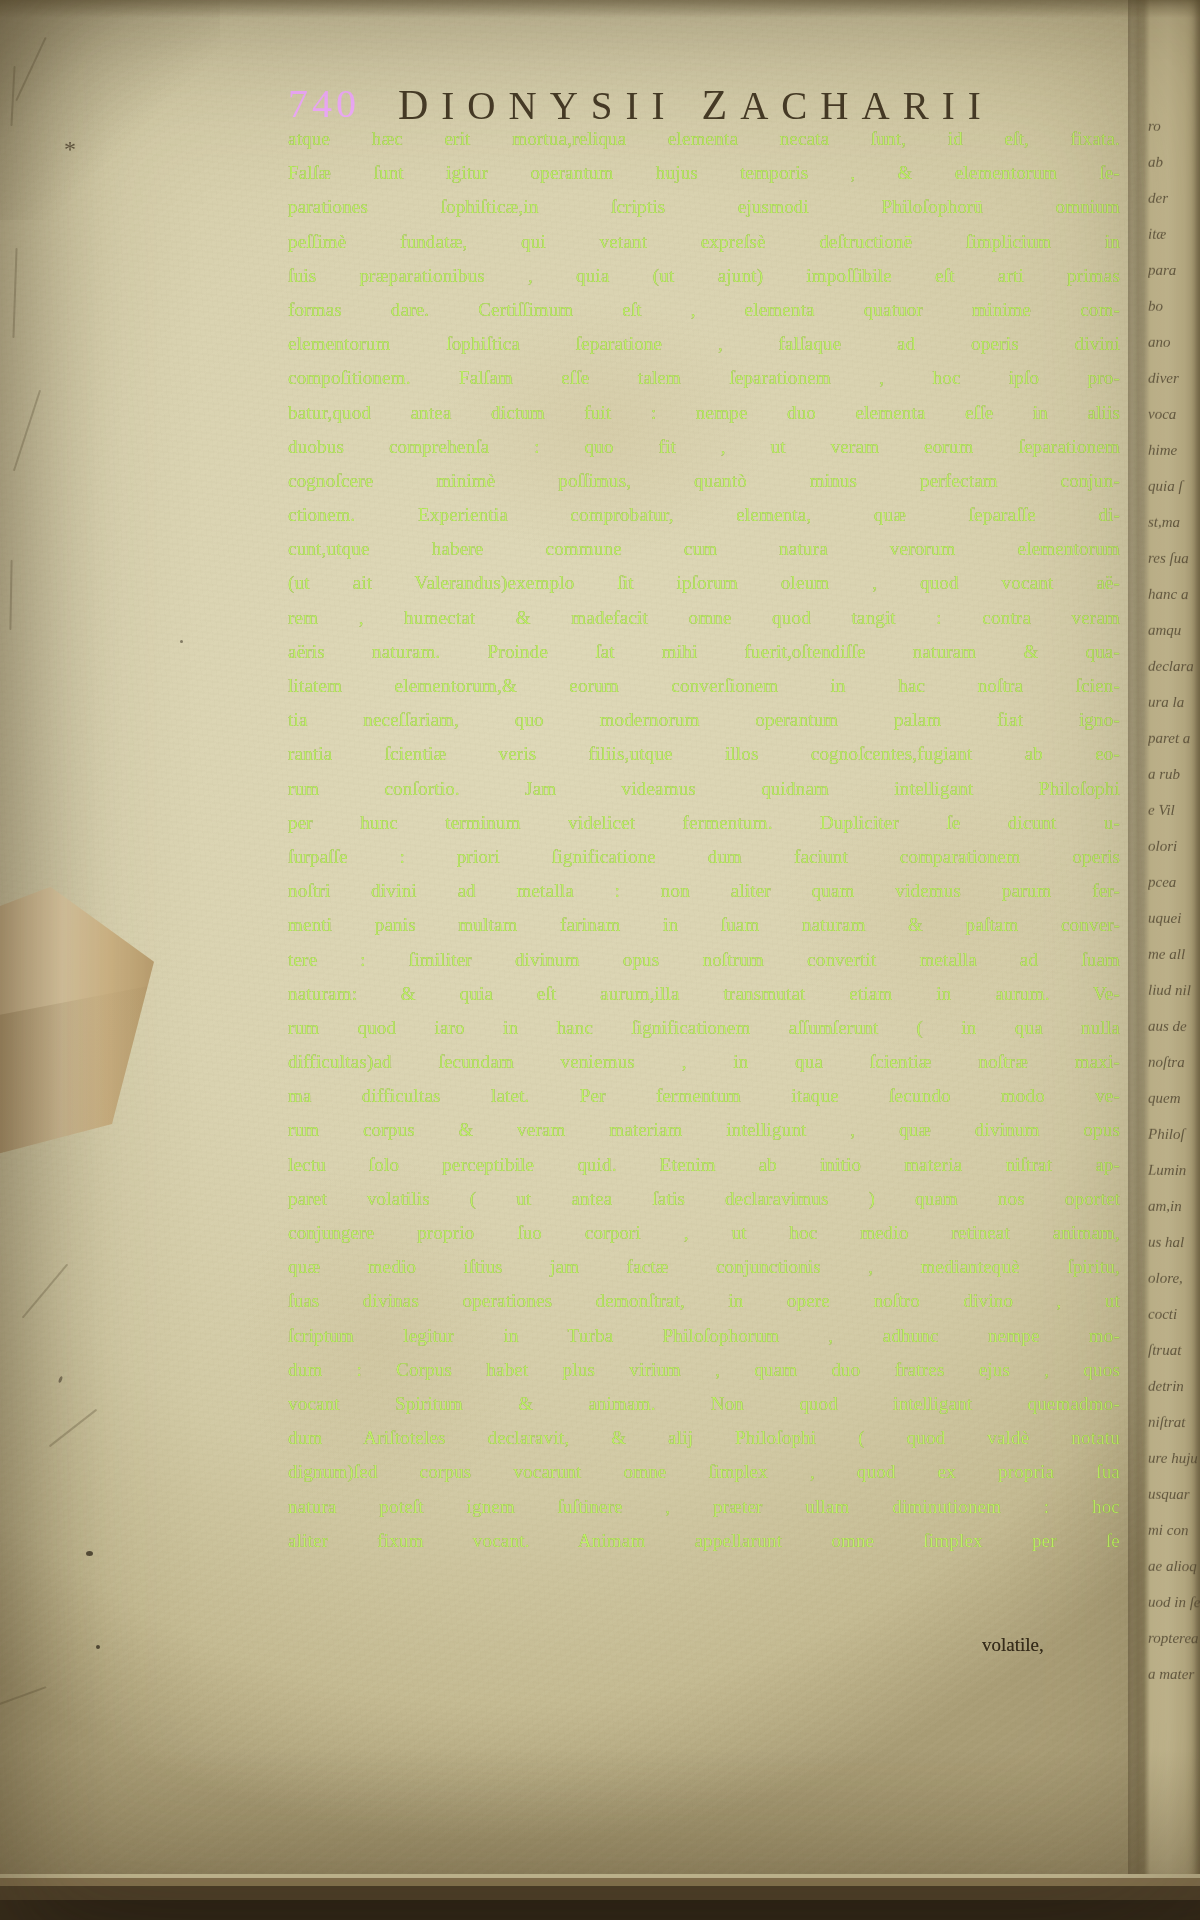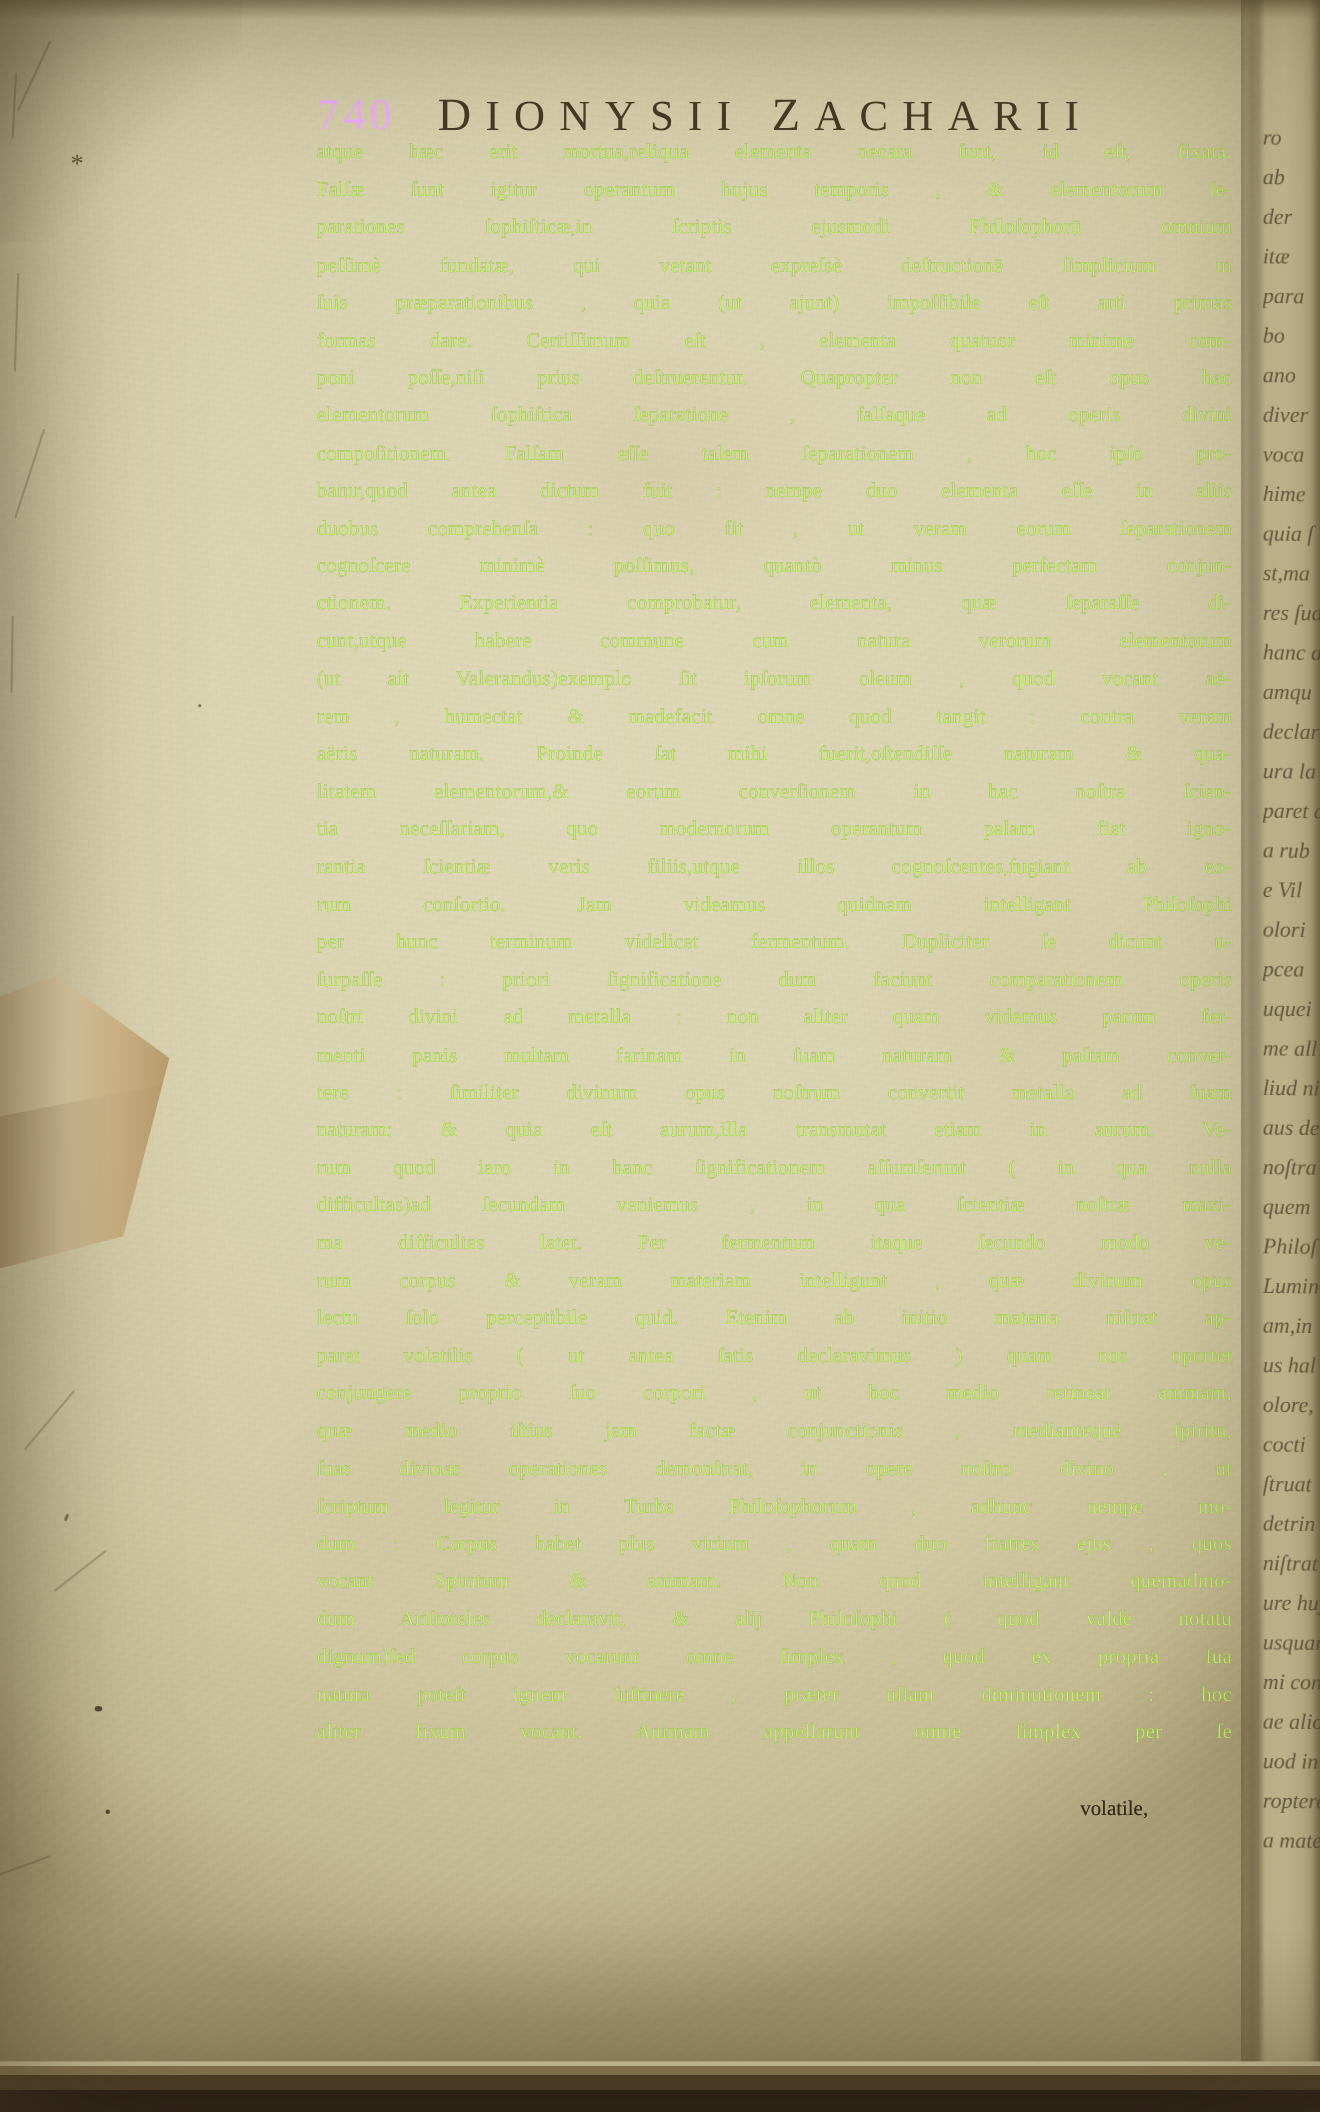--- a/index.html
+++ b/index.html
@@ -32,21 +32,21 @@
   .bottom-edge{position:absolute;left:0;right:0;bottom:0;height:46px;
     background:linear-gradient(#cfc59d 0 4px, #8a7753 4px 12px, #4a3c27 12px 26px, #241c11 26px 100%);}
   .bottom-shadow{position:absolute;left:0;right:0;bottom:40px;height:130px;
     background:linear-gradient(rgba(90,75,45,0), rgba(90,75,45,.28));}
   
   .facing-edge{position:absolute;top:0;bottom:40px;left:1128px;width:72px;
     background:linear-gradient(90deg, rgba(107,94,62,.0) 0 4px, rgba(95,82,52,.35) 10px 16px,
       #cabf95 22px, #d2c79d 40px, #c6ba8e 66px, #b3a678 100%);
     box-shadow:inset 14px 0 14px -8px rgba(70,58,35,.5), inset -8px 0 10px -4px rgba(60,50,30,.55);}
   .fragments{position:absolute;left:1148px;top:108px;width:52px;overflow:hidden;height:1580px;}
-  .fragment{height:36px;line-height:36px;font-size:20px;font-style:italic;
+  .fragment{height:36px;line-height:36px;font-size:15px;font-style:italic;
     color:#4e4430;opacity:.82;white-space:nowrap;transform:rotate(.6deg);filter:blur(.3px);}
   
   .bookmark{position:absolute;left:-28px;top:886px;width:190px;height:252px;
     transform:rotate(-11deg);
     background:linear-gradient(102deg,#b2966a 0%,#d9c39b 32%,#e2cfa8 48%,#cdb384 68%,#a78c5e 100%);
     clip-path:polygon(0 7%, 54% 0%, 100% 37%, 62% 97%, 0 100%);
     box-shadow:4px 6px 9px rgba(40,30,15,.45);}
   .bookmark::after{content:"";position:absolute;left:0;top:46%;width:100%;height:54%;
     background:linear-gradient(100deg, rgba(120,95,55,.35), rgba(120,95,55,.05) 60%);}
   
@@ -98,21 +98,20 @@
 
   <div class="asterisk">*</div>
 
   <div class="textblock">
     <div class="line">atque hæc erit mortua,reliqua elementa necata ſunt, id eſt, fixata.</div>
       <div class="line">Falſæ ſunt igitur operantum hujus temporis , &amp; elementorum ſe-</div>
       <div class="line">parationes ſophiſticæ,in ſcriptis ejusmodi Philoſophorū omnium</div>
       <div class="line">peſſimè fundatæ, qui vetant expreſsè deſtructionē ſimplicium in</div>
       <div class="line">ſuis præparationibus , quia (ut ajunt) impoſſibile eſt arti primas</div>
       <div class="line">formas dare. Certiſſimum eſt , elementa quatuor minime com-</div>
-      <div class="line">poni poſſe,niſi prius deſtruerentur. Quapropter non eſt opus hac</div>
       <div class="line">elementorum ſophiſtica ſeparatione , falſaque ad operis divini</div>
       <div class="line">compoſitionem. Falſam eſſe talem ſeparationem , hoc ipſo pro-</div>
       <div class="line">batur,quod antea dictum fuit : nempe duo elementa eſſe in aliis</div>
       <div class="line">duobus comprehenſa : quo fit , ut veram eorum ſeparationem</div>
       <div class="line">cognoſcere minimè poſſimus, quantò minus perfectam conjun-</div>
       <div class="line">ctionem. Experientia comprobatur, elementa, quæ ſeparaſſe di-</div>
       <div class="line">cunt,utque habere commune cum natura verorum elementorum</div>
       <div class="line">(ut ait Valerandus)exemplo ſit ipſorum oleum , quod vocant aë-</div>
       <div class="line">rem , humectat &amp; madefacit omne quod tangit : contra veram</div>
       <div class="line">aëris naturam. Proinde ſat mihi fuerit,oſtendiſſe naturam &amp; qua-</div>

